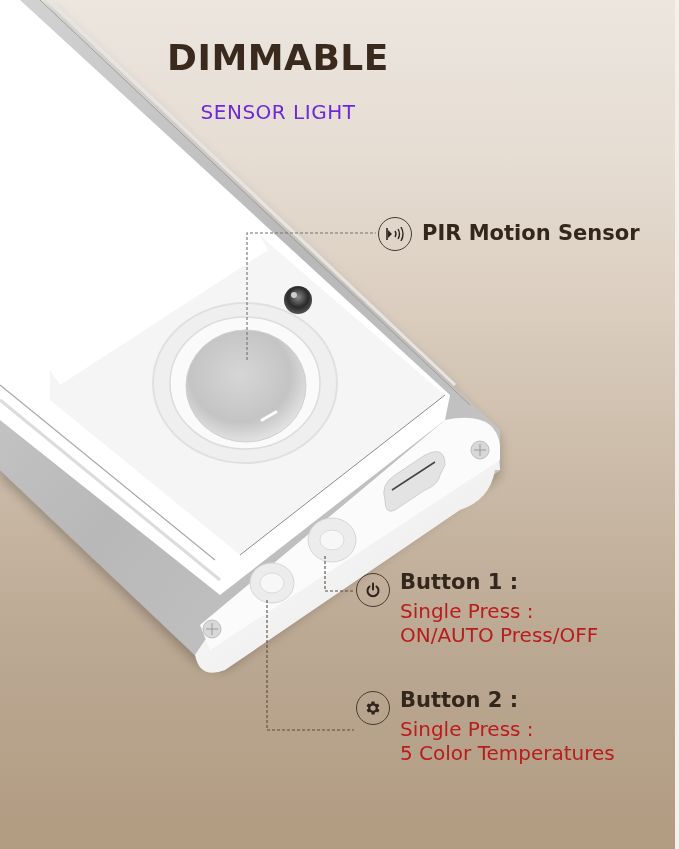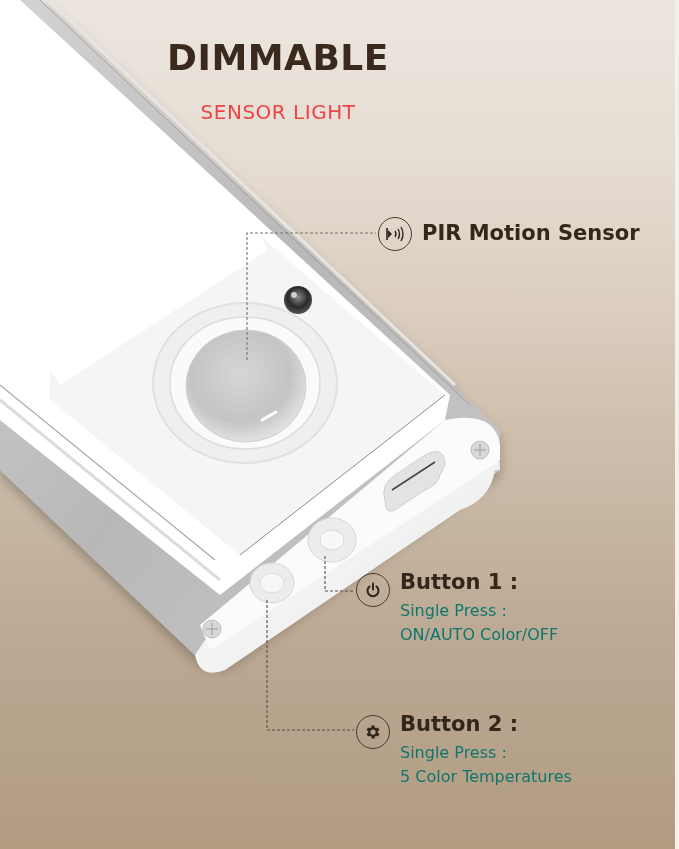--- a/index.html
+++ b/index.html
@@ -14,37 +14,37 @@
   .headline {
     position:absolute; left:0; top:40px; width:550px; text-align:center;
     padding-left:20px;
   }
   .headline .title {
     display:block; font-family:"DejaVu Sans", sans-serif; font-weight:bold;
     font-size:36px; letter-spacing:0.5px; color:#3a2a1e; line-height:1;
     margin-left:-14px;
   }
   .headline .subtitle {
-    display:block; margin-top:24px; font-size:20px; color:#ef4444; letter-spacing:0.5px;
+    display:block; margin-top:24px; font-size:20px; color:#6d28d9; letter-spacing:0.5px;
     margin-left:-14px;
   }
   .callout { position:absolute; display:flex; align-items:flex-start; }
   .callout .ring {
     width:34px; height:34px; border:1.3px solid #4a3b30; border-radius:50%;
     display:flex; align-items:center; justify-content:center; flex-shrink:0;
   }
   .callout .ring svg { display:block; }
   .callout .txt { margin-left:10px; }
   .callout .label { font-weight:bold; font-size:21px; color:#33261b; line-height:1; white-space:nowrap; }
-  .callout .desc { font-size:16px; color:#0f766e; line-height:24px; white-space:nowrap; margin-top:6px; }
+  .callout .desc { font-size:20px; color:#b91c1c; line-height:24px; white-space:nowrap; margin-top:6px; }
   #pir { left:378px; top:217px; }
   #pir .label { margin-top:6px; font-size:21px; }
   #btn1 { left:356px; top:573px;justify-content:flex-end; }
   #btn1 .label { margin-top:-1px; }
-  #btn2 { left:356px; top:715px; }
+  #btn2 { left:356px; top:691px; }
   #btn2 .label { margin-top:-1px; }
 </style>
 </head>
 <body>
 
 <div class="edge-strip"></div>
 
 <svg class="product" viewBox="0 0 679 849" xmlns="http://www.w3.org/2000/svg">
   <defs>
     <linearGradient id="silver" x1="0" y1="0" x2="1" y2="1">
@@ -147,21 +147,21 @@
   <span class="ring">
     <svg width="16" height="16" viewBox="0 0 16 16">
       <path d="M4.5 4.5 A5.5 5.5 0 1 0 11.5 4.5" stroke="#2e241d" stroke-width="2" fill="none" stroke-linecap="round"></path>
       <line x1="8" y1="1.5" x2="8" y2="7.5" stroke="#2e241d" stroke-width="2" stroke-linecap="round"></line>
     </svg>
   </span>
   <div class="txt">
     <div class="label">Button 1 :</div>
     <div class="desc">
       <div>Single Press :</div>
-      <div>ON/AUTO Color/OFF</div>
+      <div>ON/AUTO Press/OFF</div>
     </div>
   </div>
 </div>
 
 <div class="callout" id="btn2">
   <span class="ring">
     <svg width="18" height="18" viewBox="0 0 24 24">
       <path fill="#2e241d" d="M19.4 13a7.5 7.5 0 0 0 0-2l2.1-1.6-2-3.5-2.5 1a7.3 7.3 0 0 0-1.7-1L15 3.3h-4l-.4 2.6a7.3 7.3 0 0 0-1.7 1l-2.5-1-2 3.5L6.6 11a7.5 7.5 0 0 0 0 2l-2.1 1.6 2 3.5 2.5-1a7.3 7.3 0 0 0 1.7 1l.4 2.6h4l.4-2.6a7.3 7.3 0 0 0 1.7-1l2.5 1 2-3.5zM13 15.5a3.5 3.5 0 1 1 0-7 3.5 3.5 0 0 1 0 7z" transform="translate(-1 0)"></path>
     </svg>
   </span>

